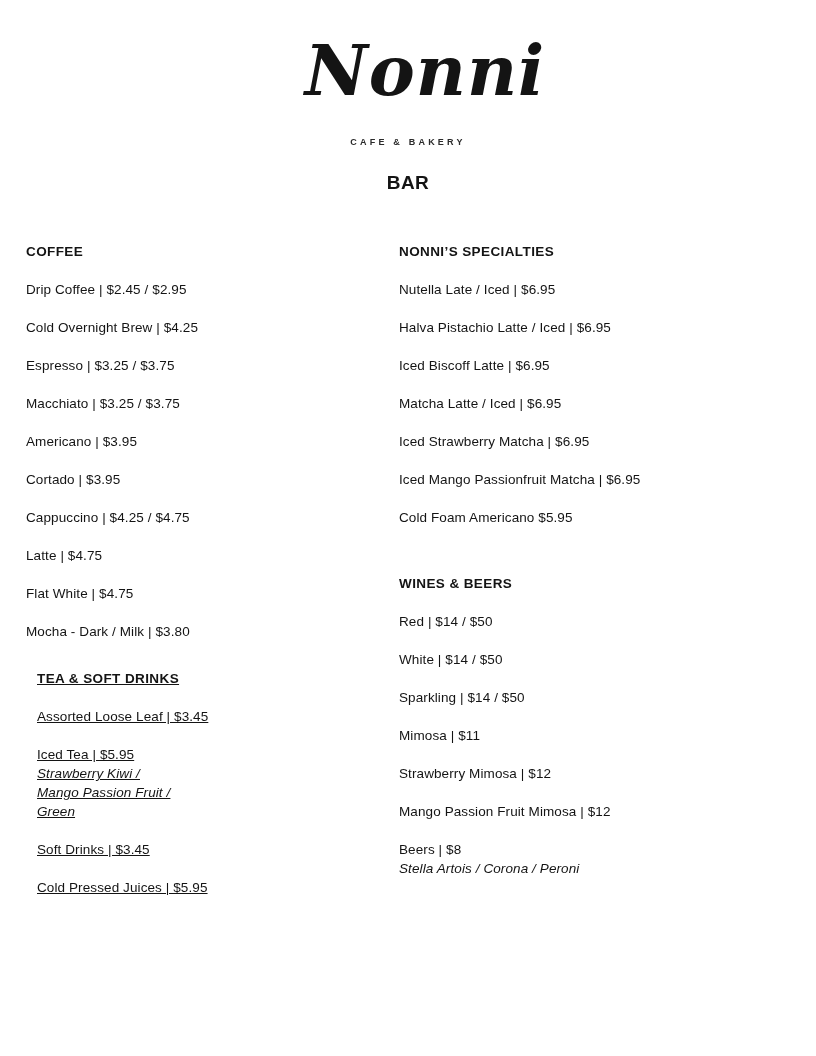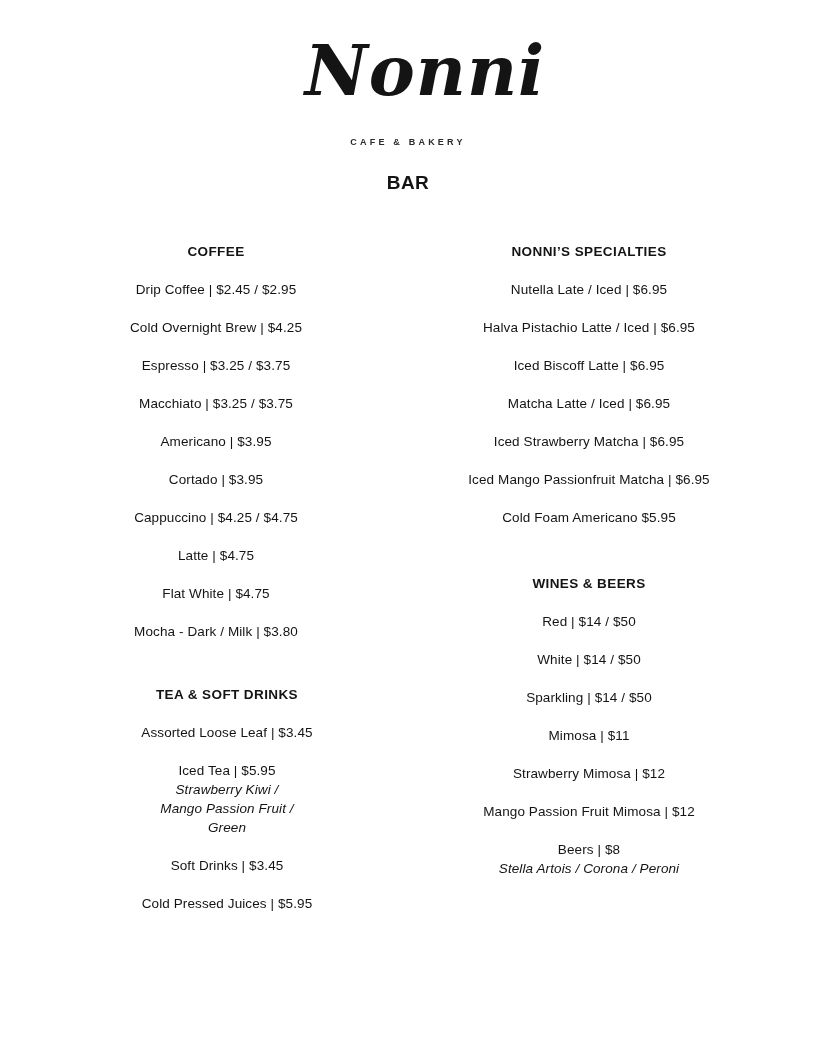--- a/index.html
+++ b/index.html
@@ -29,22 +29,22 @@
   }
   .menu-title {
     position: absolute; top: 172px; left: 0;
     width: 816px; text-align: center;
     font-size: 19px; line-height: 22px;
     font-weight: 700; letter-spacing: 0.5px;
   }
   .column { position: absolute; width: 380px; top: 242px; }
   .column-left  { left: 26px; }
   .column-right { left: 399px; }
-  .section { text-align: center; }
-  .column-left  .section + .section { margin-top: 44px; }
+  .section { text-align: left; }
+  .column-left  .section + .section { margin-top: 28px; text-decoration: underline; }
   .column-right .section + .section { margin-top: 47px; }
   .column-left .section:nth-child(2) { transform: translateX(11px); }
   .section-heading {
     margin: 0 0 19px 0;
     font-size: 13.5px; line-height: 19px;
     font-weight: 700; letter-spacing: 0.4px;
   }
   .menu-item {
     margin: 0 0 19px 0;
     font-size: 13.5px; line-height: 19px;

